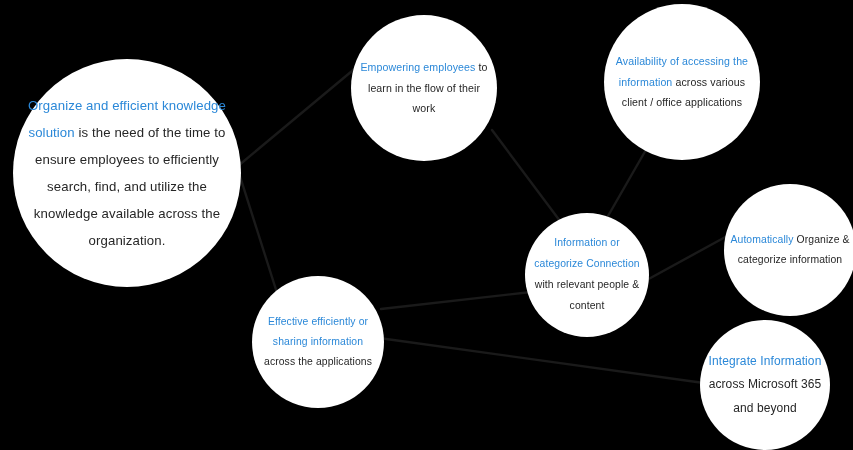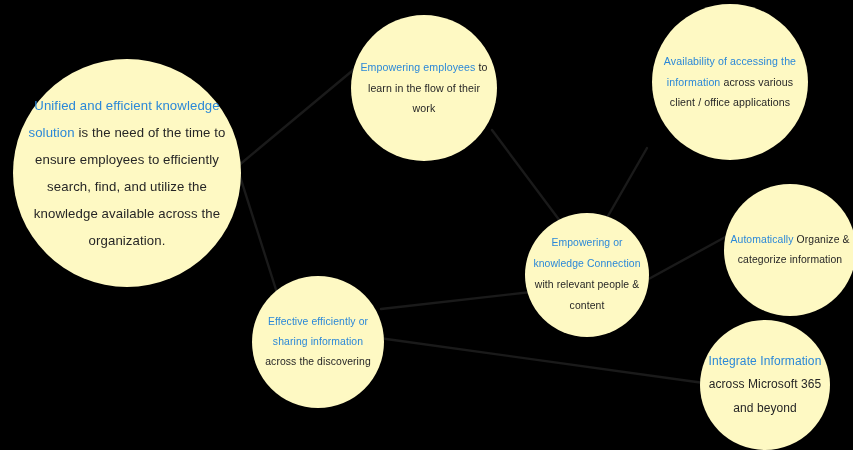--- a/index.html
+++ b/index.html
@@ -18,21 +18,21 @@
   #edges {
     position: absolute;
     top: 0;
     left: 0;
     width: 853px;
     height: 450px;
   }
   .node {
     position: absolute;
     border-radius: 50%;
-    background: #fef9c3;
+    background: #ffffff;
     display: flex;
     align-items: center;
     justify-content: center;
     text-align: center;
     box-sizing: border-box;
     z-index: 2;
   }
   .node-text {
     display: block;
     padding: 0 6px;
@@ -57,21 +57,21 @@
   
   .n-empower {
     left: 351px;
     top: 15px;
     width: 146px;
     height: 146px;
   }
   .n-empower .node-text { font-size: 10.6px; }
   
   .n-availability {
-    left: 652px;
+    left: 604px;
     top: 4px;
     width: 156px;
     height: 156px;
   }
   .n-availability .node-text { font-size: 10.6px; }
   
   .n-hub {
     left: 525px;
     top: 213px;
     width: 124px;
@@ -114,40 +114,40 @@
         <line x1="238" y1="170" x2="278" y2="296" stroke="#1a1a1a"></line>
         <line x1="492" y1="130" x2="566" y2="229" stroke="#1a1a1a"></line>
         <line x1="647" y1="148" x2="608" y2="216" stroke="#1a1a1a"></line>
         <line x1="381" y1="309" x2="531" y2="292" stroke="#1a1a1a"></line>
         <line x1="379" y1="338" x2="711" y2="384" stroke="#1a1a1a"></line>
         <line x1="645" y1="281" x2="729" y2="235" stroke="#1a1a1a"></line>
       </g>
   </svg>
 
   <div class="node n-main">
-    <span class="node-text"><span class="accent">Unified and efficient knowledge solution</span><span> is the need of the time to ensure employees to efficiently search, find, and utilize the knowledge available across the organization.</span></span>
+    <span class="node-text"><span class="accent">Organize and efficient knowledge solution</span><span> is the need of the time to ensure employees to efficiently search, find, and utilize the knowledge available across the organization.</span></span>
   </div>
 
   <div class="node n-empower">
     <span class="node-text"><span class="accent">Empowering employees</span><span> to learn in the flow of their work</span></span>
   </div>
 
   <div class="node n-availability">
     <span class="node-text"><span class="accent">Availability of accessing the information</span><span> across various client / office applications</span></span>
   </div>
 
   <div class="node n-hub">
-    <span class="node-text"><span class="accent">Empowering or knowledge Connection</span><span> with relevant people &amp; content</span></span>
+    <span class="node-text"><span class="accent">Information or categorize Connection</span><span> with relevant people &amp; content</span></span>
   </div>
 
   <div class="node n-auto">
     <span class="node-text"><span class="accent">Automatically</span><span> Organize &amp; categorize information</span></span>
   </div>
 
   <div class="node n-integrate">
     <span class="node-text"><span class="accent">Integrate Information</span><span> across Microsoft 365 and beyond</span></span>
   </div>
 
   <div class="node n-effective">
-    <span class="node-text"><span class="accent">Effective efficiently or sharing information</span><span> across the discovering</span></span>
+    <span class="node-text"><span class="accent">Effective efficiently or sharing information</span><span> across the applications</span></span>
   </div>
 
 </div>
 
 </body></html>

